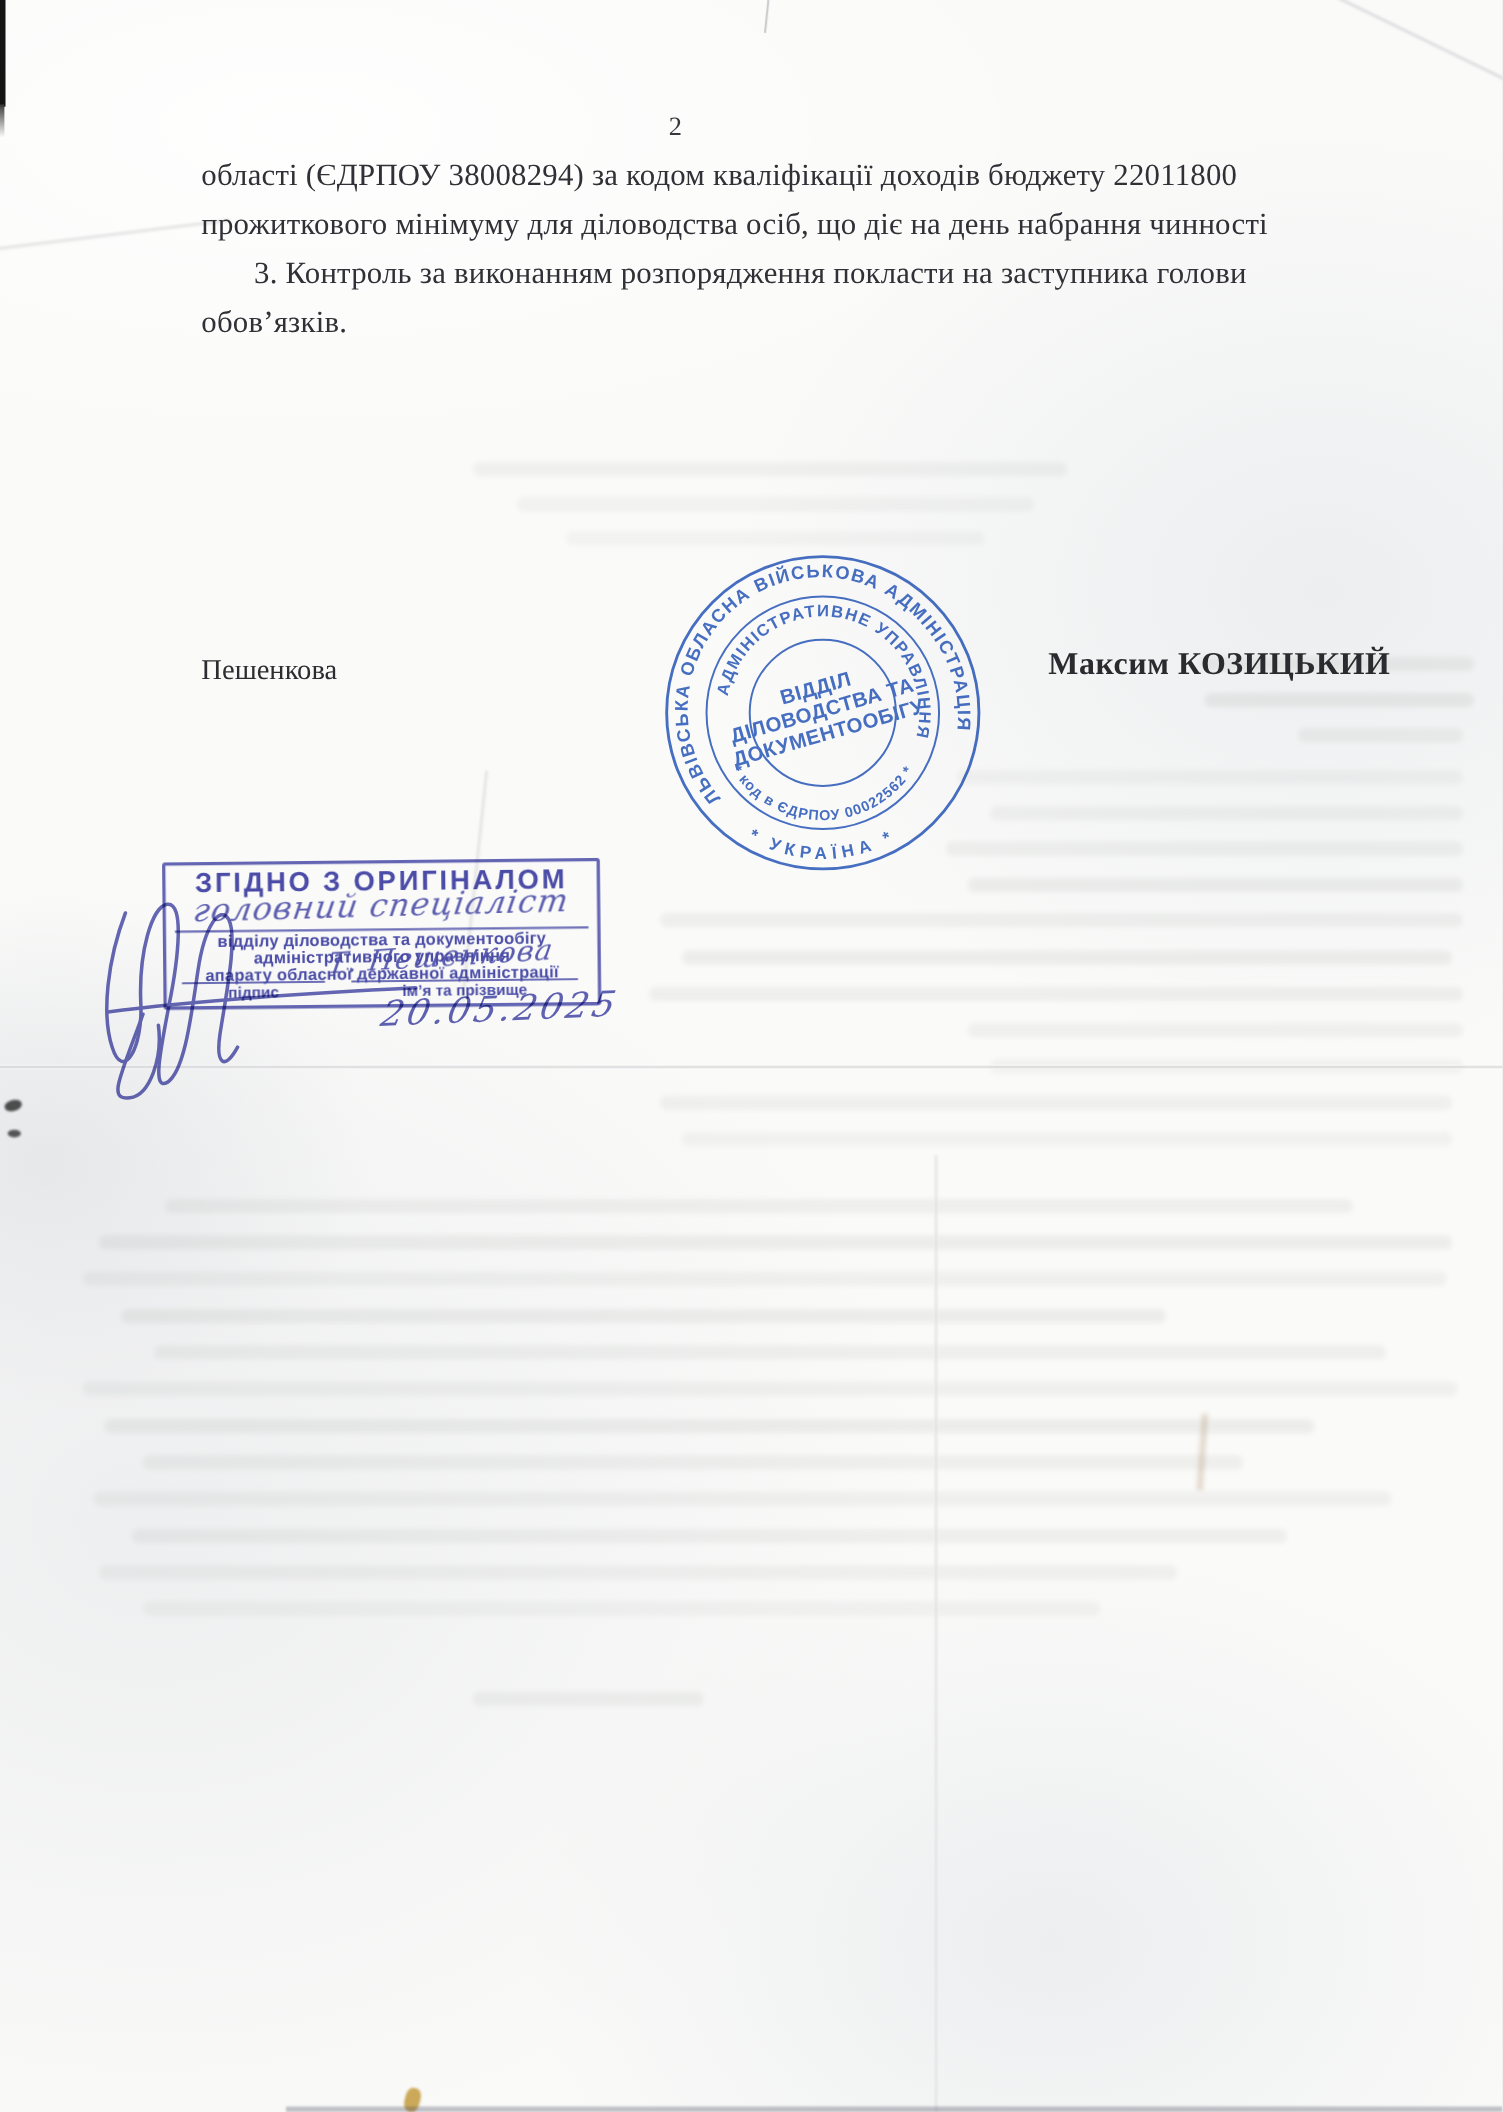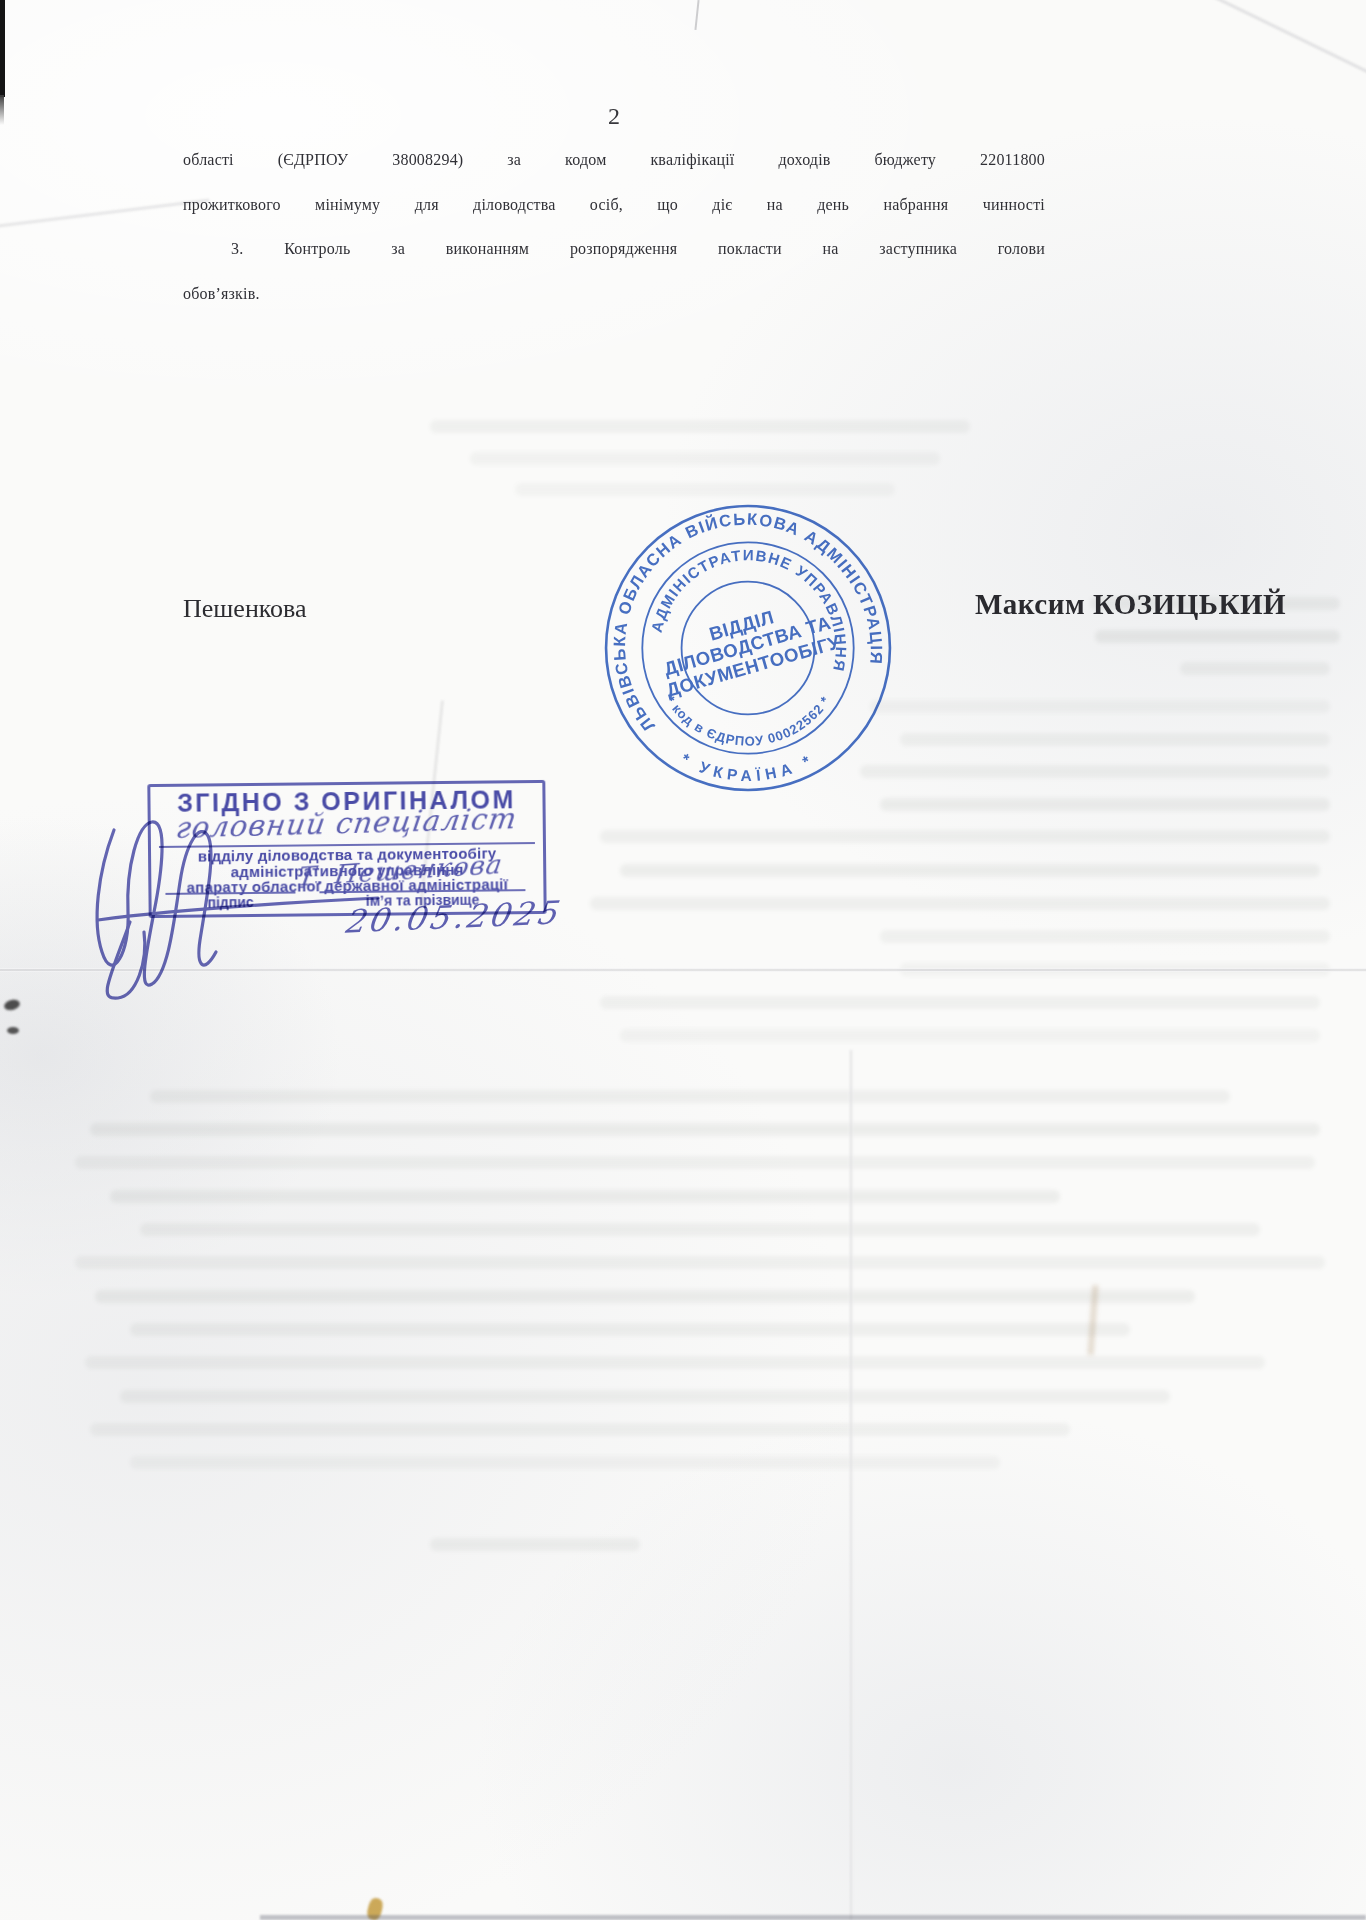--- a/index.html
+++ b/index.html
@@ -11,26 +11,26 @@
       radial-gradient(900px 700px at 88% 28%, rgba(226,228,232,.55), rgba(255,255,255,0) 60%),
       radial-gradient(1100px 900px at 10% 72%, rgba(228,229,232,.55), rgba(255,255,255,0) 65%),
       radial-gradient(800px 600px at 70% 92%, rgba(224,226,230,.5), rgba(255,255,255,0) 60%),
       radial-gradient(500px 400px at 3% 55%, rgba(216,218,222,.55), rgba(255,255,255,0) 60%),
       #fafaf9;
   }
   
   .pagenum{position:absolute;left:183px;top:103px;width:862px;text-align:center;
     font-size:24px;color:#37373c;}
   .doc-col{position:absolute;left:183px;top:138px;width:862px;z-index:2;}
-  .line{height:44.5px;line-height:44.5px;font-size:16px;letter-spacing:.2px;
+  .line{height:44.5px;line-height:44.5px;font-size:28px;letter-spacing:.2px;
     text-align:justify;text-align-last:justify;white-space:nowrap;color:#303036;}
   .line.last{text-align-last:left;}
   .line.indent{padding-left:48px;}
   .sig-title{position:absolute;left:183px;top:594px;font-size:26px;z-index:2;color:#2c2c31;}
-  .sig-name{position:absolute;left:975px;top:588px;font-size:29px;font-weight:bold;
+  .sig-name{position:absolute;left:953px;top:588px;font-size:29px;font-weight:bold;
     letter-spacing:.5px;z-index:2;color:#2a2a2f;}
   
   .round-stamp{position:absolute;left:597px;top:497px;width:302px;height:302px;z-index:4;
     mix-blend-mode:multiply;opacity:.93;filter:blur(.3px);}
   .round-stamp text{font-family:"Liberation Sans","DejaVu Sans",sans-serif;font-weight:bold;}
   
   .copy-stamp{position:absolute;left:148px;top:782px;width:392px;height:128px;z-index:4;
     border:3.5px solid rgba(75,77,171,.85);border-radius:3px;transform:rotate(-.6deg);
     mix-blend-mode:multiply;font-family:"Liberation Sans","DejaVu Sans",sans-serif;
     color:#4b4dab;filter:blur(.2px);}

